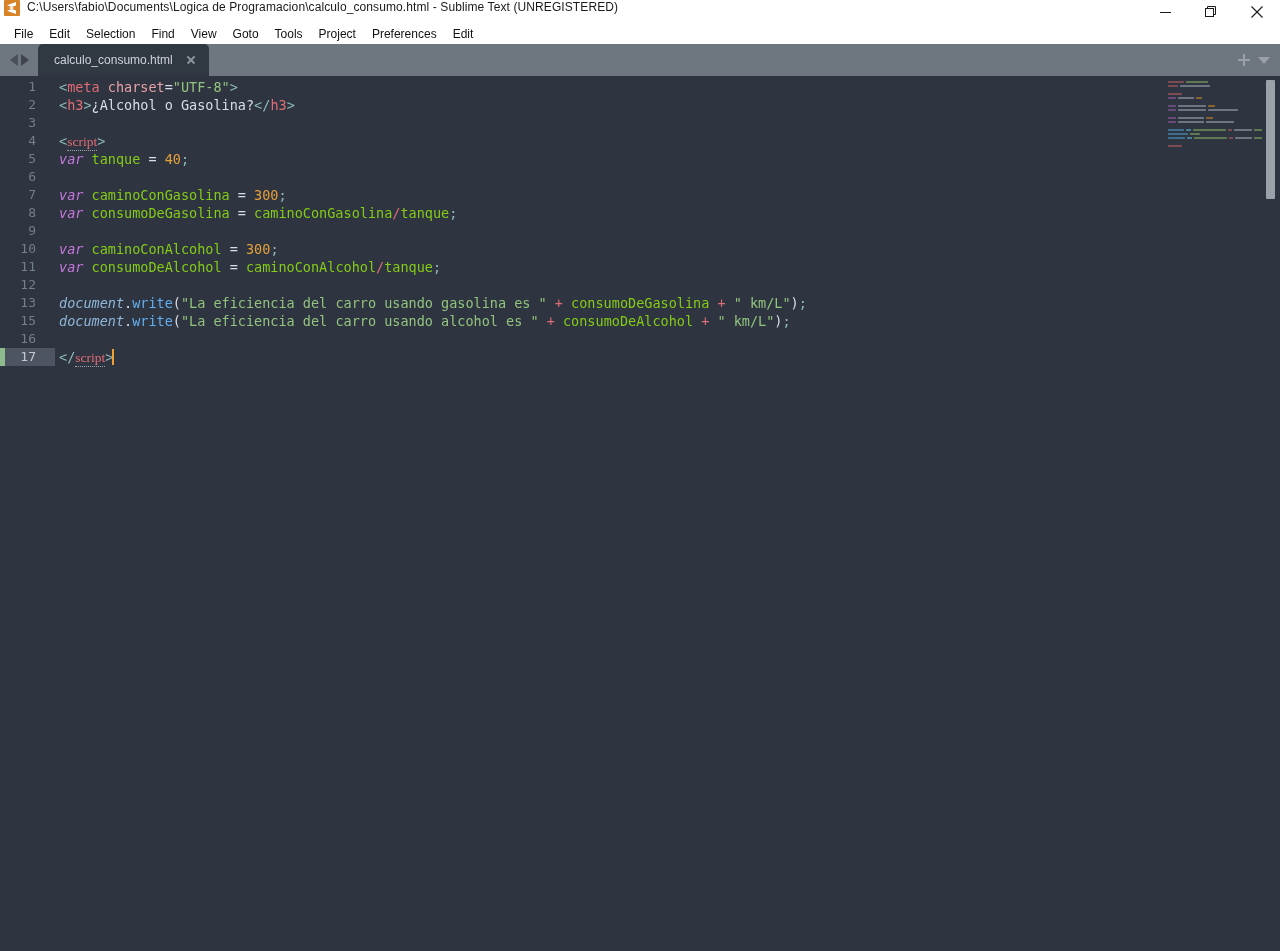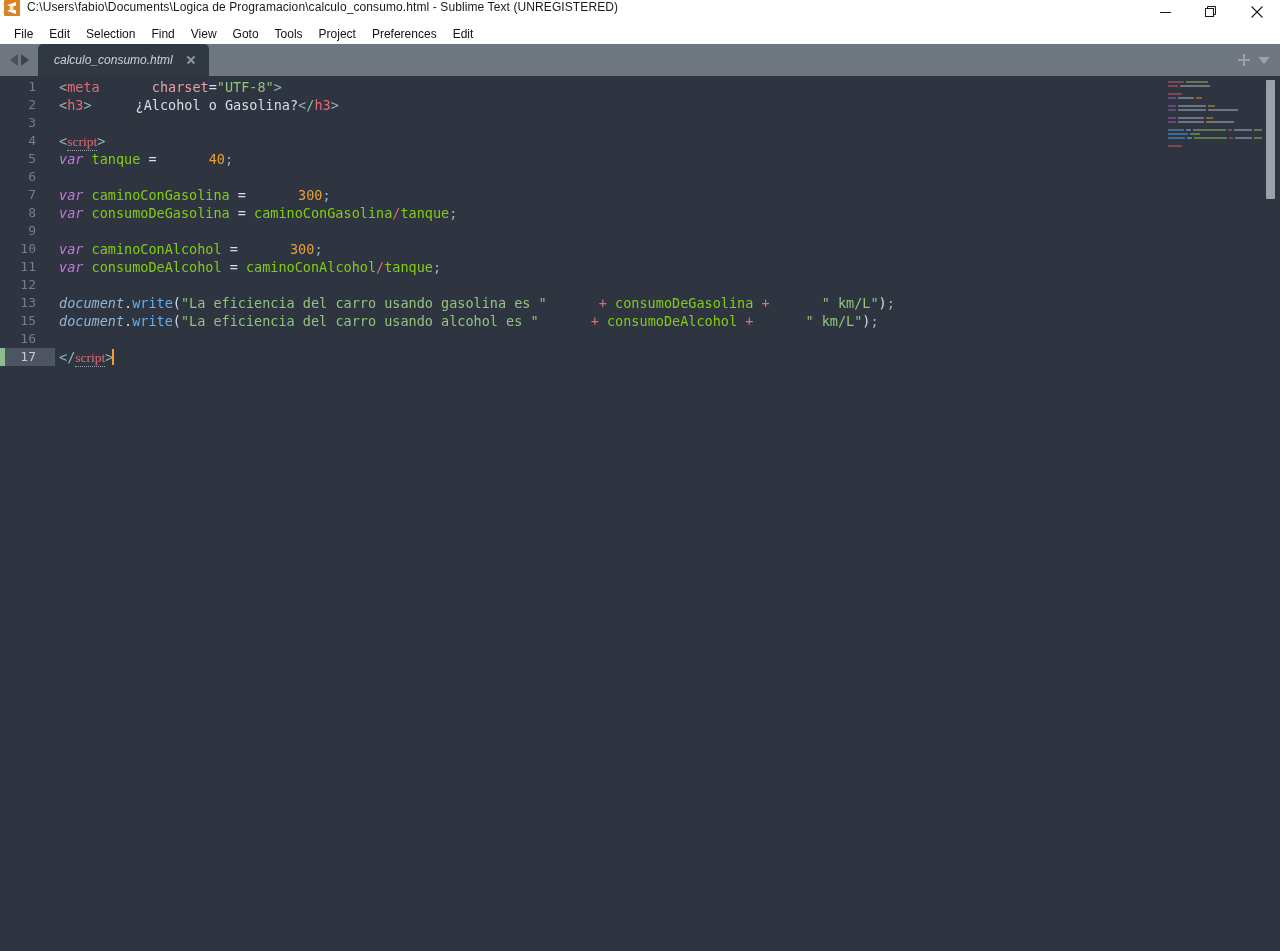--- a/index.html
+++ b/index.html
@@ -114,21 +114,20 @@
     display: flex;
     align-items: center;
     padding: 0 10px 0 16px;
     box-sizing: border-box;
   }
   .tab-label {
     font-size: 12px;
     color: #cfd3d8;
     white-space: nowrap;
     flex: 1;
-    font-style: italic;
   }
   .tab-close {
     width: 16px;
     height: 16px;
     margin-left: 10px;
     position: relative;
     flex: none;
   }
   .tab-close::before, .tab-close::after {
     content: "";
@@ -216,21 +215,21 @@
   
   .c-punct   { color: #8fbcbb; }
   .c-tag     { color: #e06c75; }
   .c-attr    { color: #e8a0a8; }
   .c-eq      { color: #d8dee9; }
   .c-string  { color: #93c47d; }
   .c-kw      { color: #c678dd; font-style: italic; }
   .c-var     { color: #84cc16; text-align: center; }
   .c-num     { color: #e5a03c; }
   .c-op      { color: #e06c75; }
-  .c-plain   { color: #d8dee9; margin-left: 44px; }
+  .c-plain   { color: #d8dee9; }
   .c-obj     { color: #8fb7d8; font-style: italic; }
   .c-fn      { color: #61afef; }
   .c-paren   { color: #d8dee9; }
   .underline-tag {
     border-bottom: 1px dotted #9aa3ad;
     padding-bottom: 1px;
     font-family: Liberation Serif, serif;
   }
   .cursor {
     display: inline-block;

